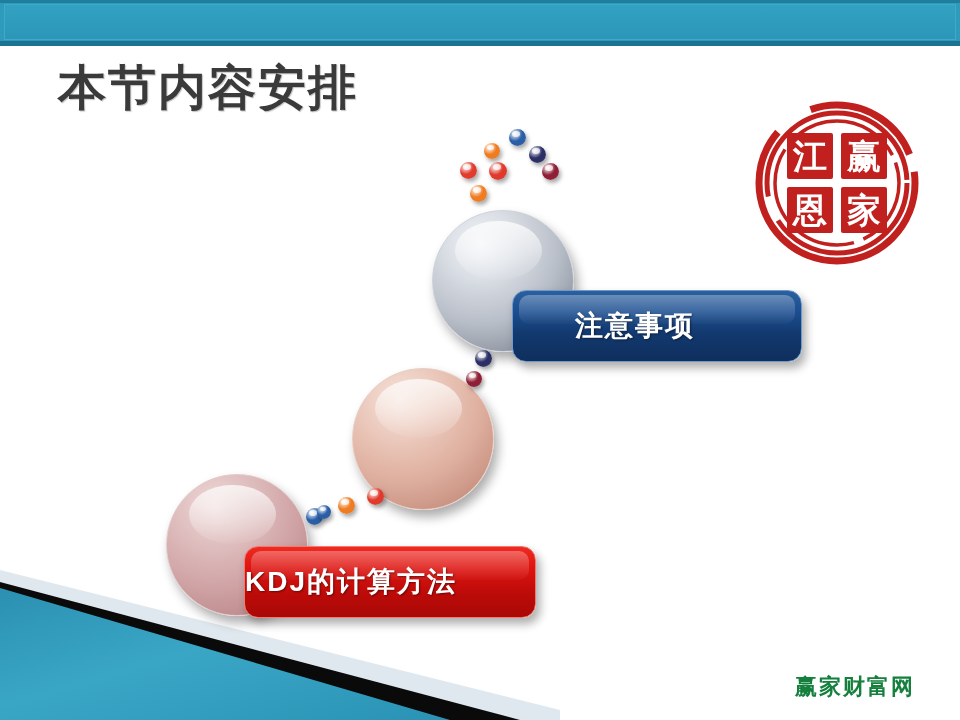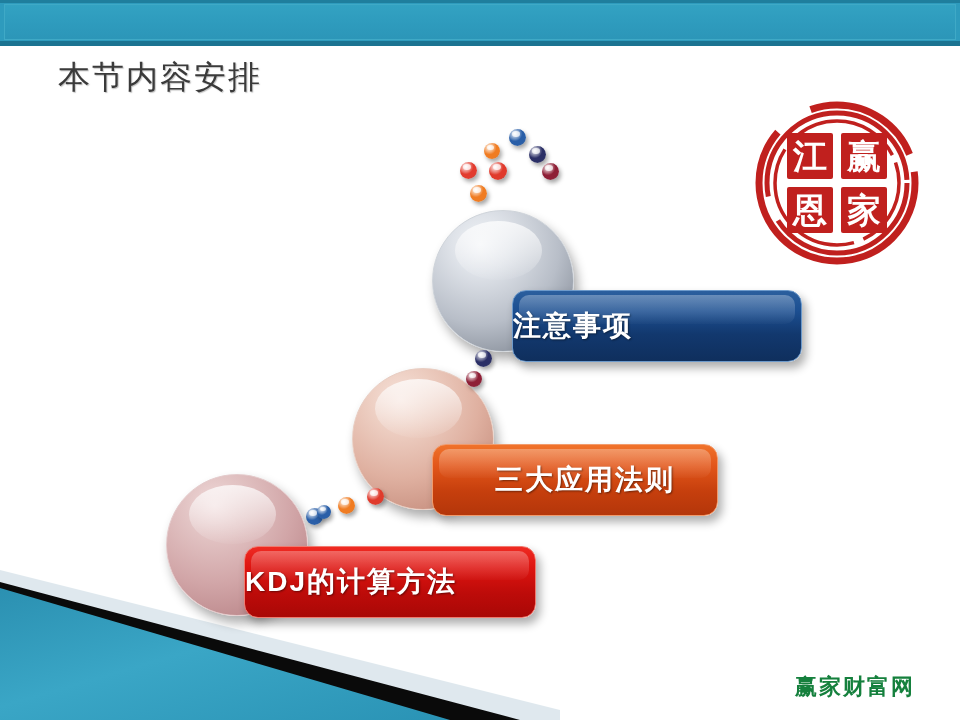--- a/index.html
+++ b/index.html
@@ -54,22 +54,22 @@
     width: 960px;
     height: 3px;
     background: #1f7e9d;
   }
 
   
   .page-title {
     position: absolute;
     left: 58px;
     top: 56px;
-    font-size: 32px;
-    font-weight: normal;
+    font-size: 48px;
+    font-weight: bold;
     color: #3a3a3a;
     letter-spacing: 2px;
     text-shadow: 1px 1px 1px rgba(140,140,140,0.55);
     white-space: nowrap;
   }
 
   
   .seal {
     position: absolute;
     left: 752px;
@@ -168,20 +168,21 @@
     border-radius: 10px;
     background: linear-gradient(180deg, rgba(255,255,255,0.30) 0%, rgba(255,255,255,0.02) 100%);
     z-index: 1;
   }
 
   .banner-blue {
     left: 512px;
     top: 290px;
     width: 290px;
     height: 72px;
+    padding-left: 62px;
     background: linear-gradient(180deg, #2b5f9e 0%, #1c4f91 28%, #12386e 62%, #0f2f5d 100%);
     border: 1px solid #6d9acb;
   }
   .banner-orange {
     left: 432px;
     top: 444px;
     width: 286px;
     height: 72px;
     padding-left: 62px;
     background: linear-gradient(180deg, #f0722a 0%, #e2561a 30%, #c63f0d 66%, #b4360a 100%);
@@ -285,23 +286,20 @@
       <div class="ball" style="left: 306px; top: 508px; width: 17px; height: 17px; background: radial-gradient(circle at 34% 28%, rgb(255, 255, 255) 0%, rgb(42, 95, 168) 45%, rgb(42, 95, 168) 70%, rgba(0, 0, 0, 0.45) 100%);"></div>
       <div class="ball" style="left: 338px; top: 497px; width: 17px; height: 17px; background: radial-gradient(circle at 34% 28%, rgb(255, 255, 255) 0%, rgb(240, 124, 34) 45%, rgb(240, 124, 34) 70%, rgba(0, 0, 0, 0.45) 100%);"></div>
       <div class="ball" style="left: 367px; top: 488px; width: 17px; height: 17px; background: radial-gradient(circle at 34% 28%, rgb(255, 255, 255) 0%, rgb(224, 58, 44) 45%, rgb(224, 58, 44) 70%, rgba(0, 0, 0, 0.45) 100%);"></div>
       <div class="ball" style="left: 317px; top: 505px; width: 14px; height: 14px; background: radial-gradient(circle at 34% 28%, rgb(255, 255, 255) 0%, rgb(42, 95, 168) 45%, rgb(42, 95, 168) 70%, rgba(0, 0, 0, 0.45) 100%);"></div>
     </div>
 
   <div class="banner banner-blue">
     <span class="banner-label">注意事项</span>
   </div>
 
-  <div class="banner banner-orange">
-    <span class="banner-label">三大应用法则</span>
-  </div>
 
   <div class="banner banner-red">
     <span class="banner-label">KDJ的计算方法</span>
   </div>
 
   <div class="watermark">赢家财富网</div>
 
 </div>
 
 </body></html>

